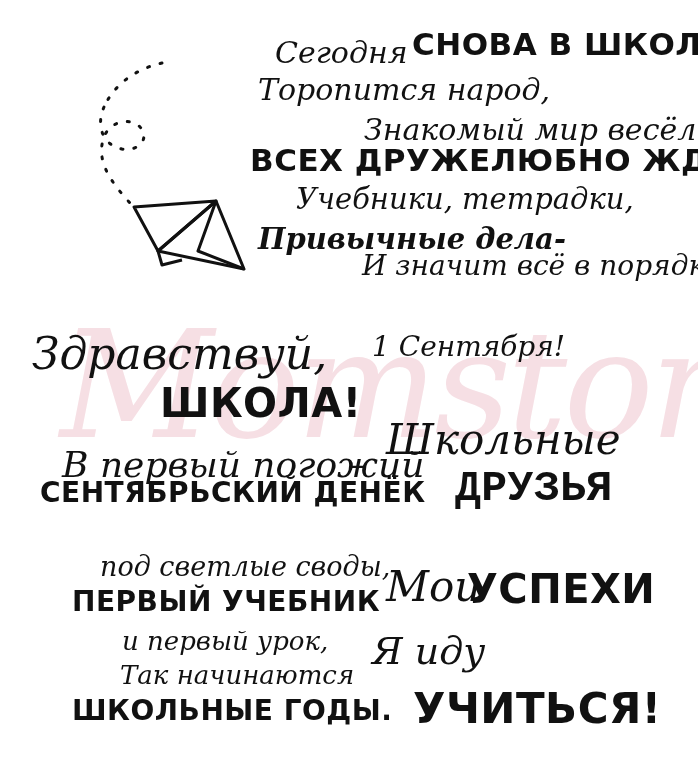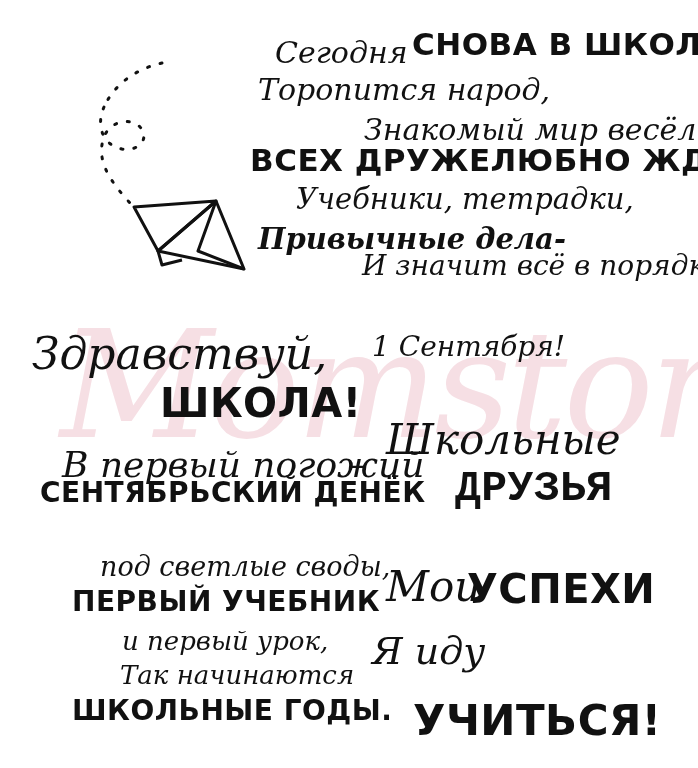--- a/index.html
+++ b/index.html
@@ -118,15 +118,15 @@
 
   <div class="ln script" style="left:122px; top:626px; font-size:26px;">и первый урок,</div>
   <div class="ln script" style="left:120px; top:660px; font-size:26px;">Так начинаются</div>
 
   <div class="ln heavy" style="left:72px; top:694px; font-size:28px;">ШКОЛЬНЫЕ ГОДЫ.</div>
 
   <div class="ln script" style="left:386px; top:562px; font-size:42px;">Мои</div>
   <div class="ln heavy" style="left:467px; top:566px; font-size:40px;">УСПЕХИ</div>
 
   <div class="ln script" style="left:372px; top:629px; font-size:38px;">Я иду</div>
-  <div class="ln heavy" style="left:413px; top:684px; font-size:42px;margin-top:12px;">УЧИТЬСЯ!</div>
+  <div class="ln heavy" style="left:413px; top:684px; font-size:42px;">УЧИТЬСЯ!</div>
 
 </div>
 
 </body></html>

